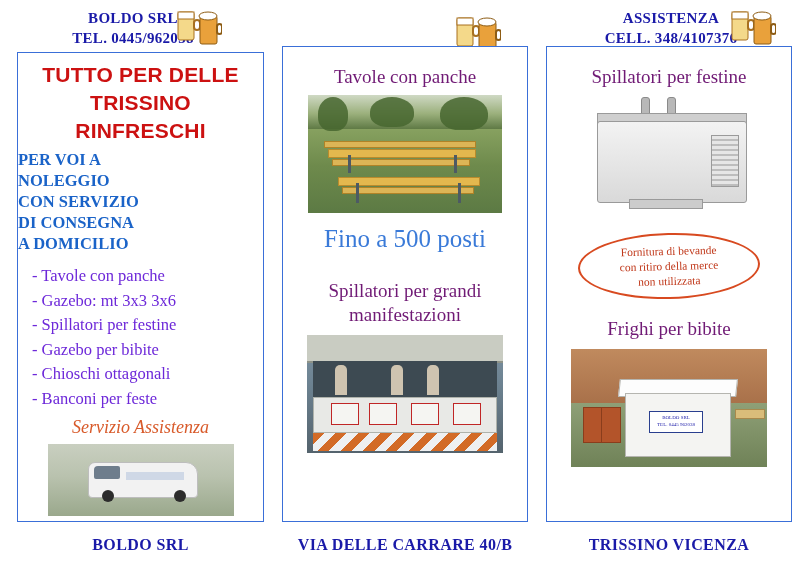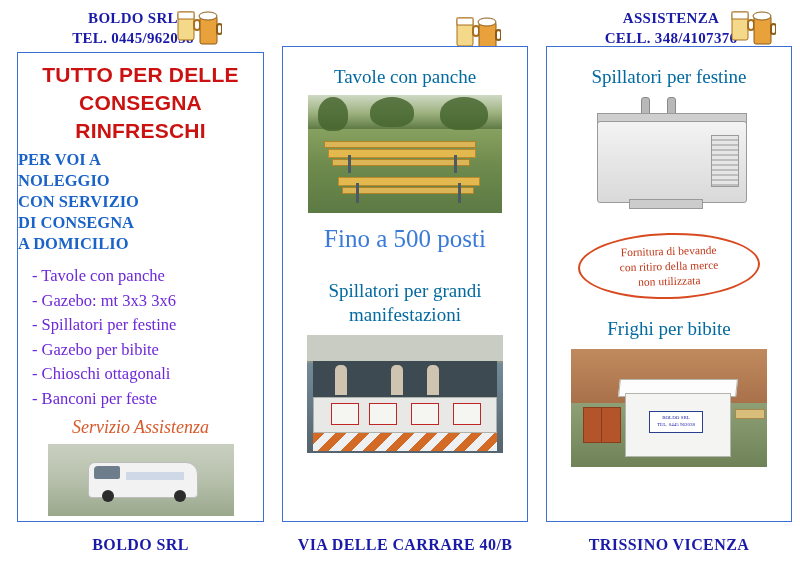--- a/index.html
+++ b/index.html
@@ -292,21 +292,21 @@
     position: absolute; left: 164px; top: 60px;
     width: 28px; height: 8px;
     background: #d9bd7a;
     border: 1px solid #a8894c;
   }
 
   
   .cap {
     text-align: center;
     font-family: "Liberation Serif", serif;
-    color: #0369a1;
+    color: #701a75;
     font-size: 19px;
     line-height: 24px;
   }
   .cap-blue {
     text-align: center;
     color: #3a7ad8;
     font-size: 25px;
     font-family: "Liberation Serif", serif;
   }
 
@@ -381,21 +381,21 @@
     <rect x="2" y="6" width="16" height="7" fill="#ffffff" stroke="#a8701f"></rect>
     <rect x="18" y="14" width="6" height="10" rx="3" fill="none" stroke="#a8701f" stroke-width="2"></rect>
     <rect x="24" y="10" width="17" height="28" rx="2" fill="#e9a13b" stroke="#8d5c14"></rect>
     <ellipse cx="32" cy="10" rx="9" ry="4" fill="#ffffff" stroke="#8d5c14"></ellipse>
     <rect x="41" y="18" width="5" height="10" rx="2.5" fill="none" stroke="#8d5c14" stroke-width="2"></rect>
   </svg>
 
   <div class="panel" id="panel-left">
     <div class="lp-title">
       <div>TUTTO PER DELLE</div>
-      <div>CONSEGNA</div>
+      <div>TRISSINO</div>
       <div>RINFRESCHI</div>
     </div>
     <div class="lp-sub">
       <div>PER VOI A</div>
       <div>NOLEGGIO</div>
       <div>CON SERVIZIO</div>
       <div>DI CONSEGNA</div>
       <div>A DOMICILIO</div>
     </div>
     <div class="lp-list">

